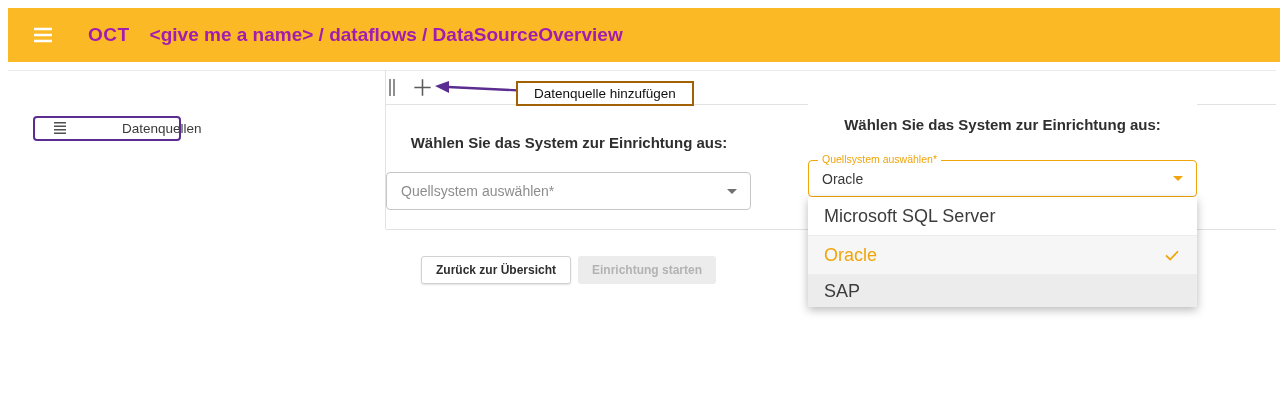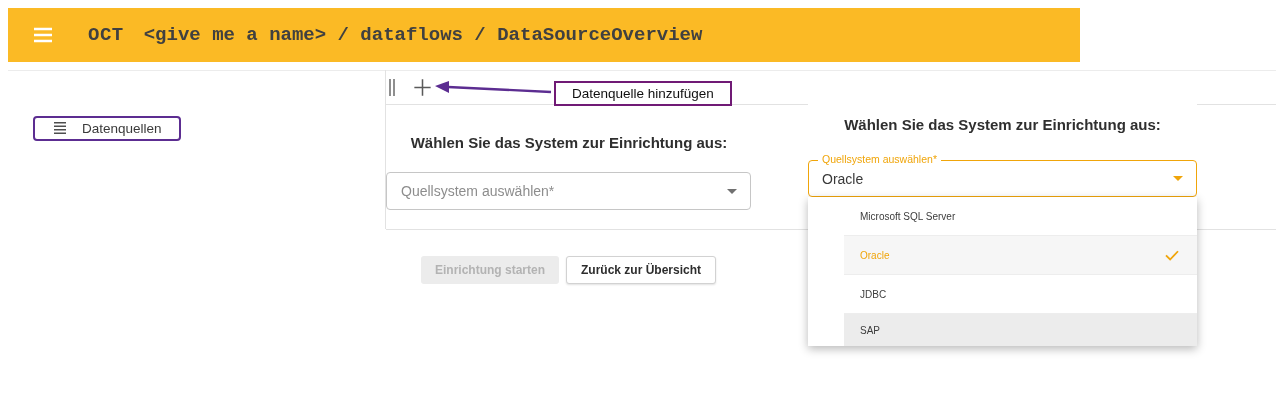--- a/index.html
+++ b/index.html
@@ -7,24 +7,24 @@
   #screen {
     position: relative;
     width: 1284px; height: 405px;
     background: #fff;
     font-family: "Liberation Sans", sans-serif;
     overflow: hidden;
   }
 
   
   .appbar {
-    position: absolute; left: 8px; top: 8px; width: 1072px; height: 54px;
+    position: absolute; left: 8px; top: 8px; width: 1272px; height: 54px;
     background: #FBBA25;
     display: flex; align-items: center;
-    padding-left: 22px; color: #404040; font-family: Liberation Mono, monospace;
+    padding-left: 22px; color: #a21caf;
   }
   .appbar .menu-btn { width: 26px; height: 26px; display:flex; align-items:center; justify-content:center; cursor:pointer; }
   .appbar .app-title { font-size: 19px; font-weight: 700; margin-left: 32px; letter-spacing: .5px; }
   .appbar .breadcrumb { font-size: 19px; font-weight: 700; margin-left: 20px; }
 
   
   .hline, .vline { position: absolute; background: #e2e2e2; }
   .hline-toolbar-top { left: 8px; top: 70px; width: 1268px; height: 1px; background:#ececec; }
   .hline-toolbar-bottom { left: 386px; top: 104px; width: 890px; height: 1px; }
   .hline-content-bottom { left: 386px; top: 229px; width: 890px; height: 1px; }
@@ -36,22 +36,22 @@
     border-left: 2px solid #8f8f8f; border-right: 2px solid #8f8f8f; cursor: col-resize;
   }
   .add-btn {
     position: absolute; left: 407px; top: 72px; width: 30px; height: 30px;
     display:flex; align-items:center; justify-content:center; cursor:pointer;
   }
 
   
   .anno-arrow { position: absolute; left: 433px; top: 78px; z-index: 6; }
   .anno-label {
-    position: absolute; left: 554px; top: 81px; z-index: 6;
-    border: 2px solid #701a75; background: #fff;
+    position: absolute; left: 516px; top: 81px; z-index: 6;
+    border: 2px solid #a16207; background: #fff;
     padding: 3px 16px; font-size: 13.5px; color: #101010; white-space: nowrap;
   }
 
   
   .sidebar { position: absolute; left: 8px; top: 114px; width: 340px; }
   .side-item {
     height: 28px; display: flex; align-items: center;
     padding-left: 42px; cursor: pointer; color: #3a3a3a;
   }
   .side-item .ic { width: 20px; height: 20px; margin-right: 12px; display:flex; align-items:center; justify-content:center; }
@@ -109,22 +109,22 @@
     font-size: 10.5px; color: #F0A50A;
   }
   .mat-field .val { padding-left: 13px; font-size: 14px; color: #3a3a3a; }
   .mat-field .caret { border-top-color: #F0A50A; top: 15px; }
   .dropdown {
     position: relative; width: 100%; background: #fff;
     box-shadow: 0 3px 9px rgba(0,0,0,.28);
   }
   .dd-item {
     height: 39px; display: flex; align-items: center;
-    padding: 0 16px; font-size: 10px; color: #3c3c3c;
-    border-bottom: 1px solid #ededed; cursor: pointer; background: #fff; margin-left: 36px;
+    padding: 0 16px; font-size: 18px; color: #3c3c3c;
+    border-bottom: 1px solid #ededed; cursor: pointer; background: #fff;
   }
   .dd-item:last-child { border-bottom: none; height: 32px; }
   .dd-item.selected { color: #F0A50A; background: #f6f6f6; }
   .dd-item.hovered { background: #ececec; }
   .dd-item .chk { margin-left: auto; display: flex; align-items: center; }
 </style>
 </head>
 <body>
 
 <div id="screen">
@@ -151,41 +151,41 @@
       </svg>
   </div>
 
   <svg class="anno-arrow" width="120" height="22">
     <line x1="15" y1="9" x2="118" y2="14" stroke="#5C2D91" stroke-width="2.4"></line>
     <polygon points="2,8 16,3 16,15" fill="#5C2D91"></polygon>
   </svg>
   <div class="anno-label">Datenquelle hinzufügen</div>
 
   <div class="sidebar">
-    <div class="side-item" style="position:relative;">
+    <div class="side-item" style="position:relative;gap:40px;">
       <div class="active-outline"></div>
       <span class="ic">
         <svg width="18" height="18" viewBox="0 0 24 24">
             <path d="M4 5h16M4 9.7h16M4 14.4h16M4 19h16" stroke="#4e4e4e" stroke-width="2" fill="none"></path>
           </svg>
       </span>
       <span class="lbl">Datenquellen</span>
     </div>
   </div>
 
   <div class="wizard-heading">Wählen Sie das System zur Einrichtung aus:</div>
 
   <div class="select-field">
     <span class="ph">Quellsystem auswählen*</span>
     <span class="caret"></span>
   </div>
 
   <div class="btn-row">
+    <div class="btn btn-back">Zurück zur Übersicht</div>
     <div class="btn btn-start">Einrichtung starten</div>
-    <div class="btn btn-back">Zurück zur Übersicht</div>
   </div>
 
   <div class="overlay">
     <div class="overlay-heading">Wählen Sie das System zur Einrichtung aus:</div>
 
     <div class="mat-field">
       <span class="float-lbl">Quellsystem auswählen*</span>
       <span class="val">Oracle</span>
       <span class="caret"></span>
     </div>
@@ -193,18 +193,17 @@
     <div class="dropdown">
       <div class="dd-item">Microsoft SQL Server</div>
       <div class="dd-item selected">
         <span>Oracle</span>
         <span class="chk">
           <svg width="18" height="18" viewBox="0 0 24 24">
               <path d="M4 12.5l5.5 5.5L20 7" stroke="#F0A50A" stroke-width="2.4" fill="none"></path>
             </svg>
         </span>
       </div>
-      <div class="dd-item">JDBC</div>
       <div class="dd-item hovered">SAP</div>
     </div>
   </div>
 
 </div>
 
 </body></html>

